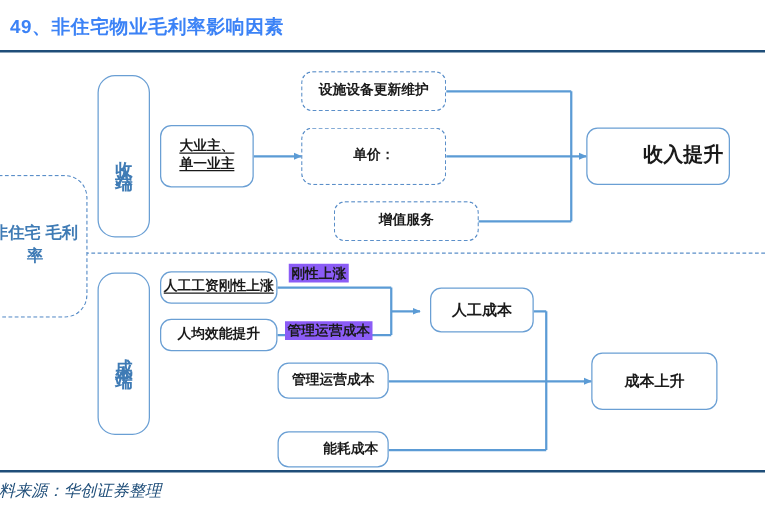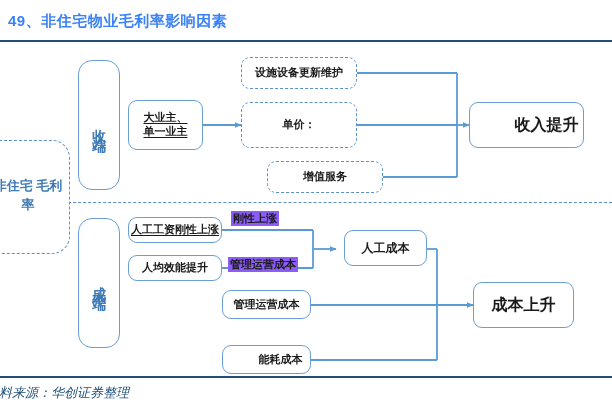--- a/index.html
+++ b/index.html
@@ -157,18 +157,18 @@
   <div class="edge-label" style="left:231px;top:167px;">刚性上涨</div>
 
   <div class="edge-label" style="left:228px;top:213px;">管理运营成本</div>
 
   <div class="node solid" style="left:344px;top:186px;width:83px;height:36px;font-size:12px;">人工成本</div>
 
   <div class="node solid" style="left:222px;top:246px;width:89px;height:29px;">管理运营成本</div>
 
   <div class="node solid" style="left:222px;top:301px;width:89px;height:29px;padding-left:28px;">能耗成本</div>
 
-  <div class="node solid" style="left:473px;top:238px;width:101px;height:46px;font-size:16px;">成本上升</div>
+  <div class="node solid" style="left:473px;top:238px;width:101px;height:46px;font-size:12px;">成本上升</div>
 
 </div>
 
 <div id="footer-rule"></div>
 <div id="source-note">资料来源：华创证券整理</div>
 
 </body></html>

